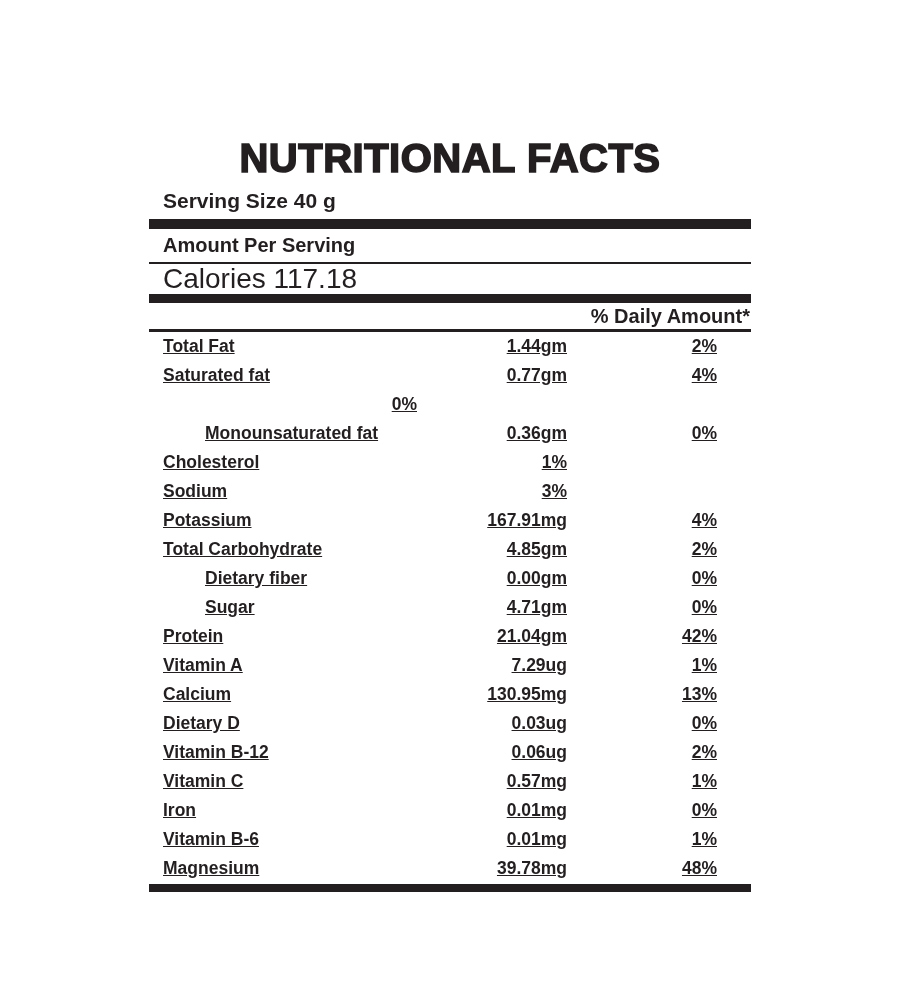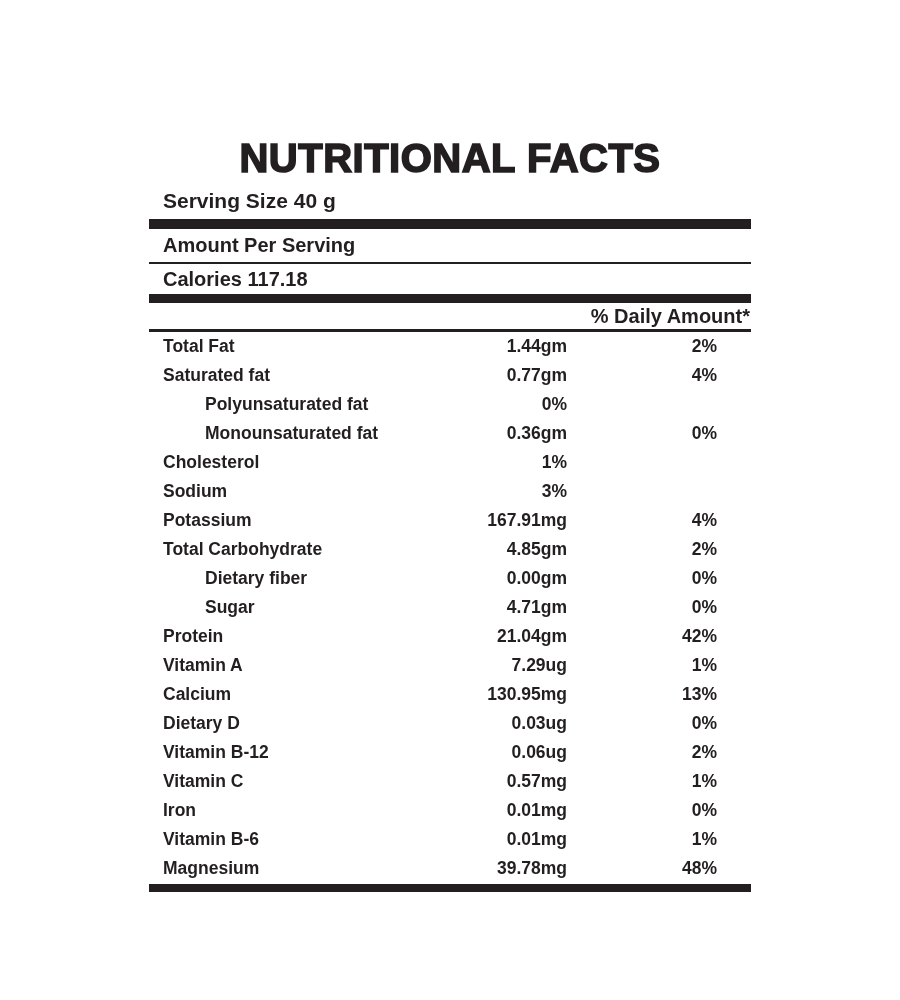--- a/index.html
+++ b/index.html
@@ -47,34 +47,34 @@
   .bar-thick-1 { height: 10px; margin-top: 4px; }
   .amount-per {
     padding-left: 14px;
     font-size: 20px;
     font-weight: bold;
     line-height: 33px;
   }
   .bar-thin { height: 2px; }
   .calories {
     padding-left: 14px;
-    font-size: 20px;
-    font-weight: bold;
+    font-size: 28px;
+    font-weight: normal;
     line-height: 30px;
   }
   .bar-thick-2 { height: 9px; }
   .dv-header {
     text-align: right;
     font-size: 20px;
     font-weight: bold;
     line-height: 26px;
     padding-right: 1px;
   }
   .bar-medium { height: 3px; }
-  .rows { width: 100%; }
+  .rows { width: 100%; text-decoration: underline; }
   .row {
     display: grid;
     grid-template-columns: 268px 150px 150px;
     padding-right: 34px;
     height: 29px;
     line-height: 29px;
     font-size: 17.5px;
     font-weight: bold;
   }
   .row .name {
@@ -118,21 +118,20 @@
     <span class="dv">2%</span>
   </div>
 
   <div class="row">
     <span class="name">Saturated fat</span>
     <span class="amount">0.77gm</span>
     <span class="dv">4%</span>
   </div>
 
   <div class="row indent">
-    <span class="name">Polyunsaturated fat</span>
     <span class="dv">0%</span>
   </div>
 
   <div class="row indent">
     <span class="name">Monounsaturated fat</span>
     <span class="amount">0.36gm</span>
     <span class="dv">0%</span>
   </div>
 
   <div class="row">

